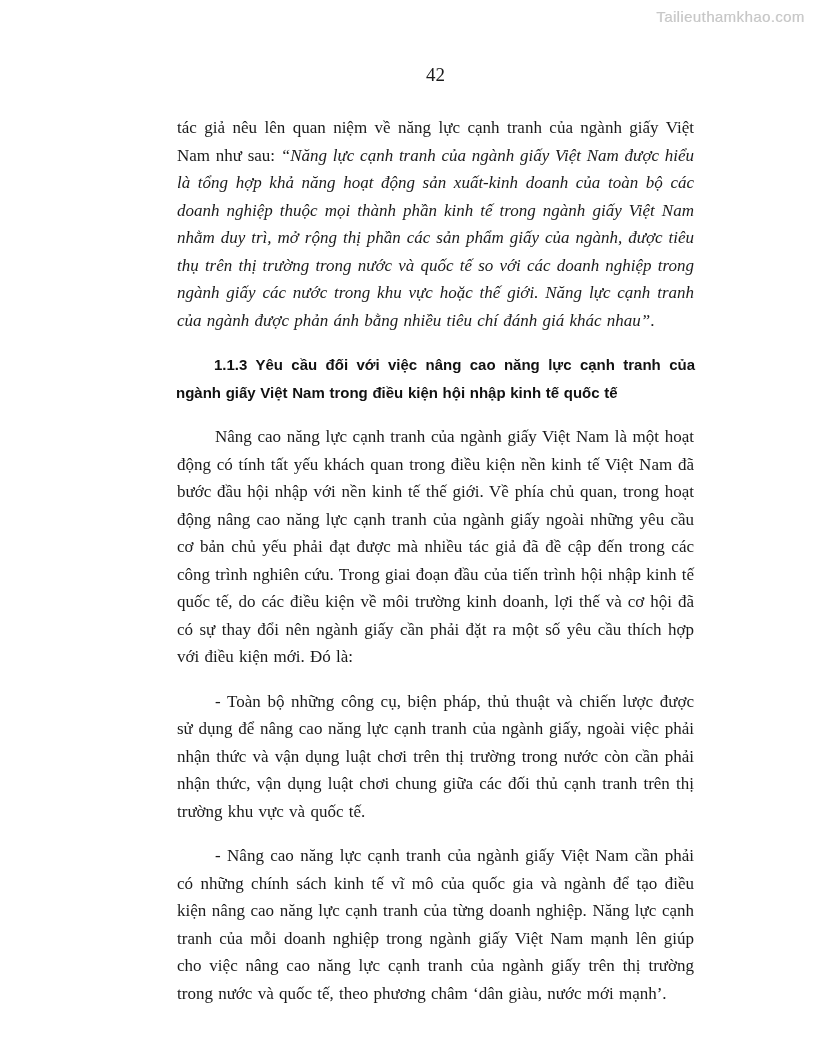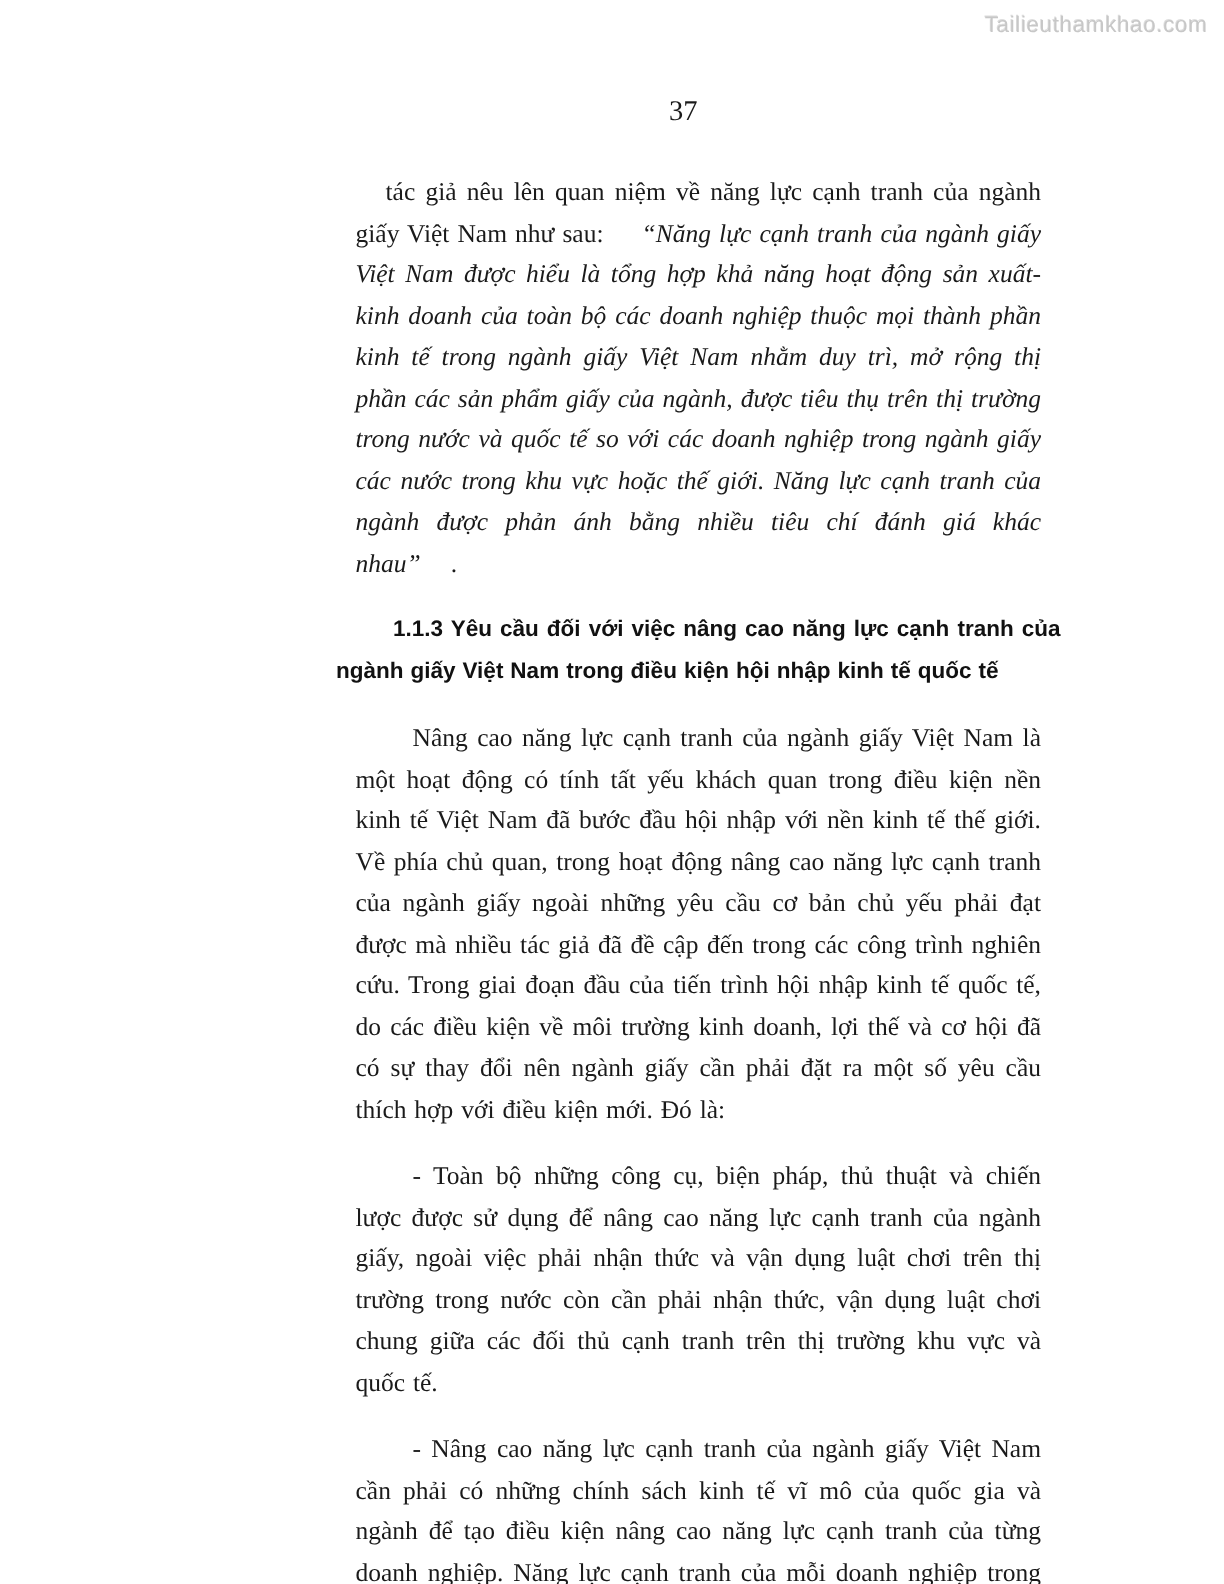--- a/index.html
+++ b/index.html
@@ -1,15 +1,15 @@
 <!DOCTYPE html>
 <html><head>
 <meta charset="utf-8">
 <style>
-  * { box-sizing: border-box; padding-left: 20px; }
+  * { box-sizing: border-box; }
   html, body { margin: 0; padding: 0; }
   body {
     width: 816px;
     height: 1056px;
     background: #ffffff;
     position: relative;
     overflow: hidden;
     font-family: "Liberation Serif", "DejaVu Serif", serif;
   }
   .sheet {
@@ -50,41 +50,41 @@
     margin: 17px;
     text-indent: 38px;
   }
   .content p.no-indent {
     text-indent: 0;
   }
   .quote-italic {
     font-style: italic;
   }
   h2.section-heading {
-    margin: 4px;
+    margin: 16px;
     font-family: "Liberation Sans", "DejaVu Sans", sans-serif;
     font-weight: bold;
     font-size: 15px;
     line-height: 27.5px;
     text-align: justify;
     text-indent: 38px;
     word-spacing: 0.5px;
     color: #111111;
   }
 </style>
 </head>
 <body>
 
 <div class="sheet">
 
   <div class="watermark">Tailieuthamkhao.com</div>
 
   <div class="page">
 
-    <div class="page-number">37</div>
+    <div class="page-number">42</div>
 
     <div class="content">
 
       <p class="no-indent"><span>tác giả nêu lên quan niệm về năng lực cạnh tranh của ngành giấy Việt Nam như sau: </span><span class="quote-italic">“Năng lực cạnh tranh của ngành giấy Việt Nam được hiểu là tổng hợp khả năng hoạt động sản xuất-kinh doanh của toàn bộ các doanh nghiệp thuộc mọi thành phần kinh tế trong ngành giấy Việt Nam nhằm duy trì, mở rộng thị phần các sản phẩm giấy của ngành, được tiêu thụ trên thị trường trong nước và quốc tế so với các doanh nghiệp trong ngành giấy các nước trong khu vực hoặc thế giới. Năng lực cạnh tranh của ngành được phản ánh bằng nhiều tiêu chí đánh giá khác nhau”</span><span>.</span></p>
 
       <h2 class="section-heading">1.1.3 Yêu cầu đối với việc nâng cao năng lực cạnh tranh của ngành giấy Việt Nam trong điều kiện hội nhập kinh tế quốc tế</h2>
 
       <p>Nâng cao năng lực cạnh tranh của ngành giấy Việt Nam là một hoạt động có tính tất yếu khách quan trong điều kiện nền kinh tế Việt Nam đã bước đầu hội nhập với nền kinh tế thế giới. Về phía chủ quan, trong hoạt động nâng cao năng lực cạnh tranh của ngành giấy ngoài những yêu cầu cơ bản chủ yếu phải đạt được mà nhiều tác giả đã đề cập đến trong các công trình nghiên cứu. Trong giai đoạn đầu của tiến trình hội nhập kinh tế quốc tế, do các điều kiện về môi trường kinh doanh, lợi thế và cơ hội đã có sự thay đổi nên ngành giấy cần phải đặt ra một số yêu cầu thích hợp với điều kiện mới. Đó là:</p>
 
       <p>- Toàn bộ những công cụ, biện pháp, thủ thuật và chiến lược được sử dụng để nâng cao năng lực cạnh tranh của ngành giấy, ngoài việc phải nhận thức và vận dụng luật chơi trên thị trường trong nước còn cần phải nhận thức, vận dụng luật chơi chung giữa các đối thủ cạnh tranh trên thị trường khu vực và quốc tế.</p>

